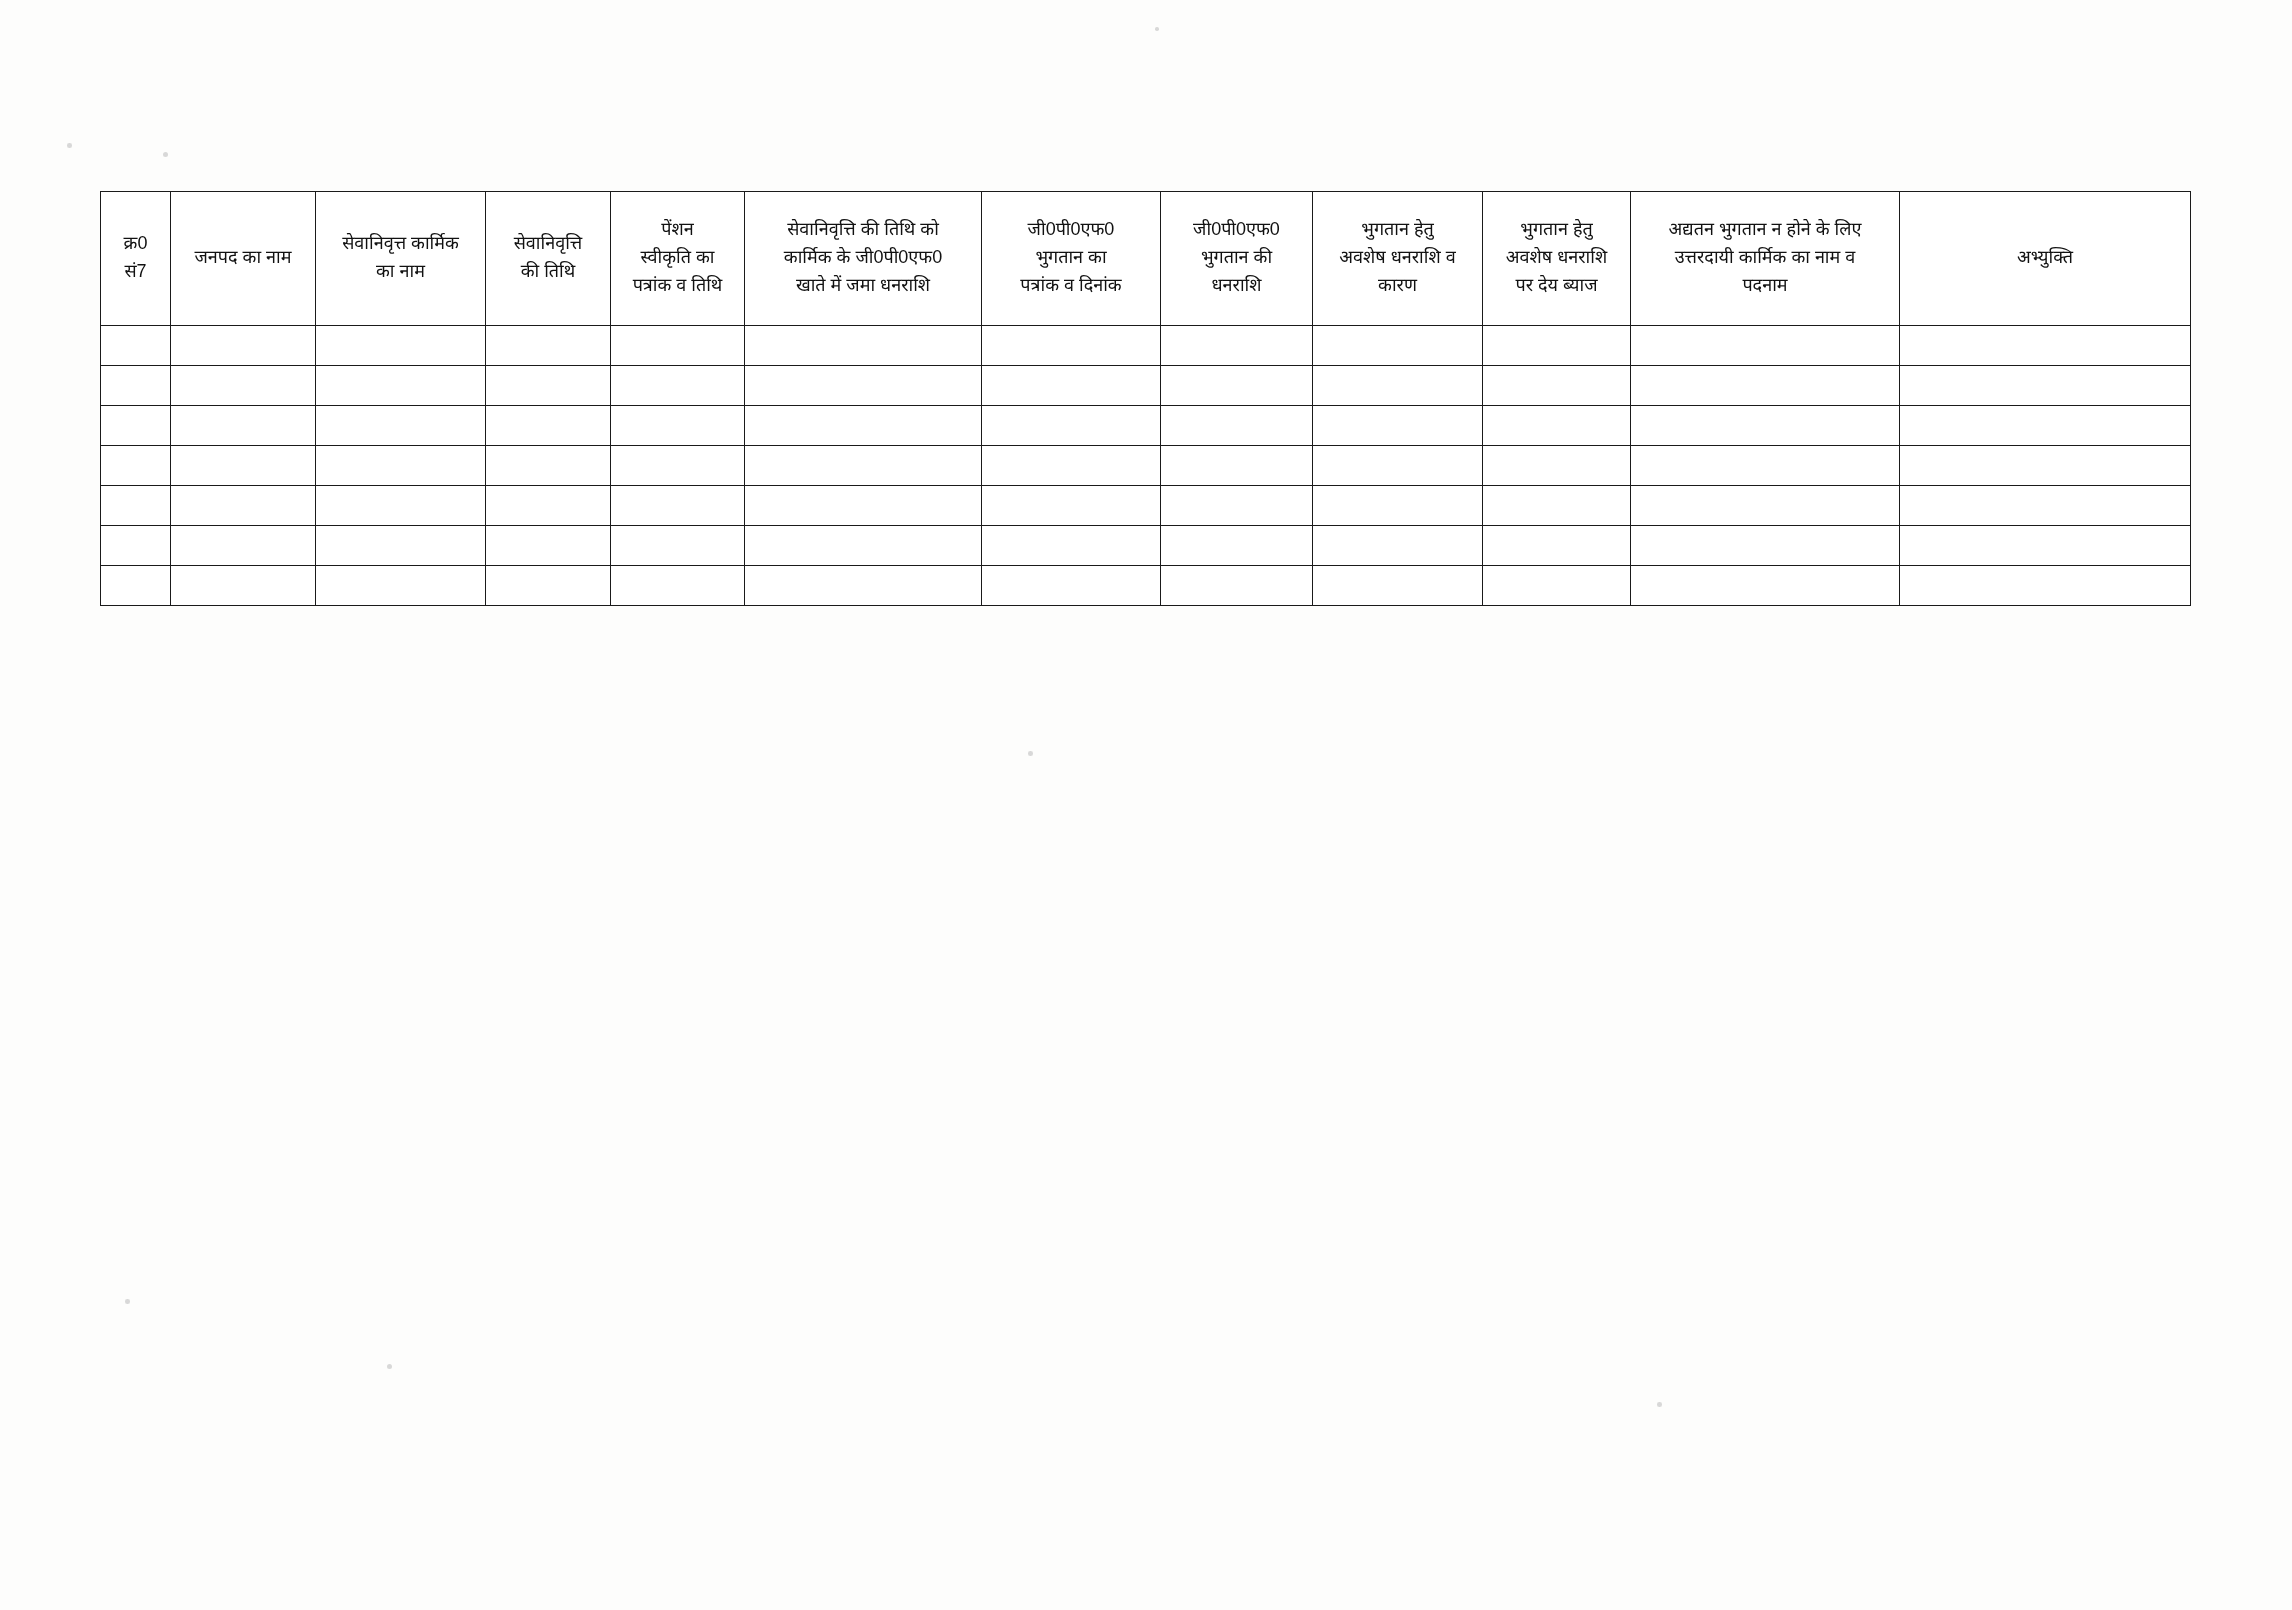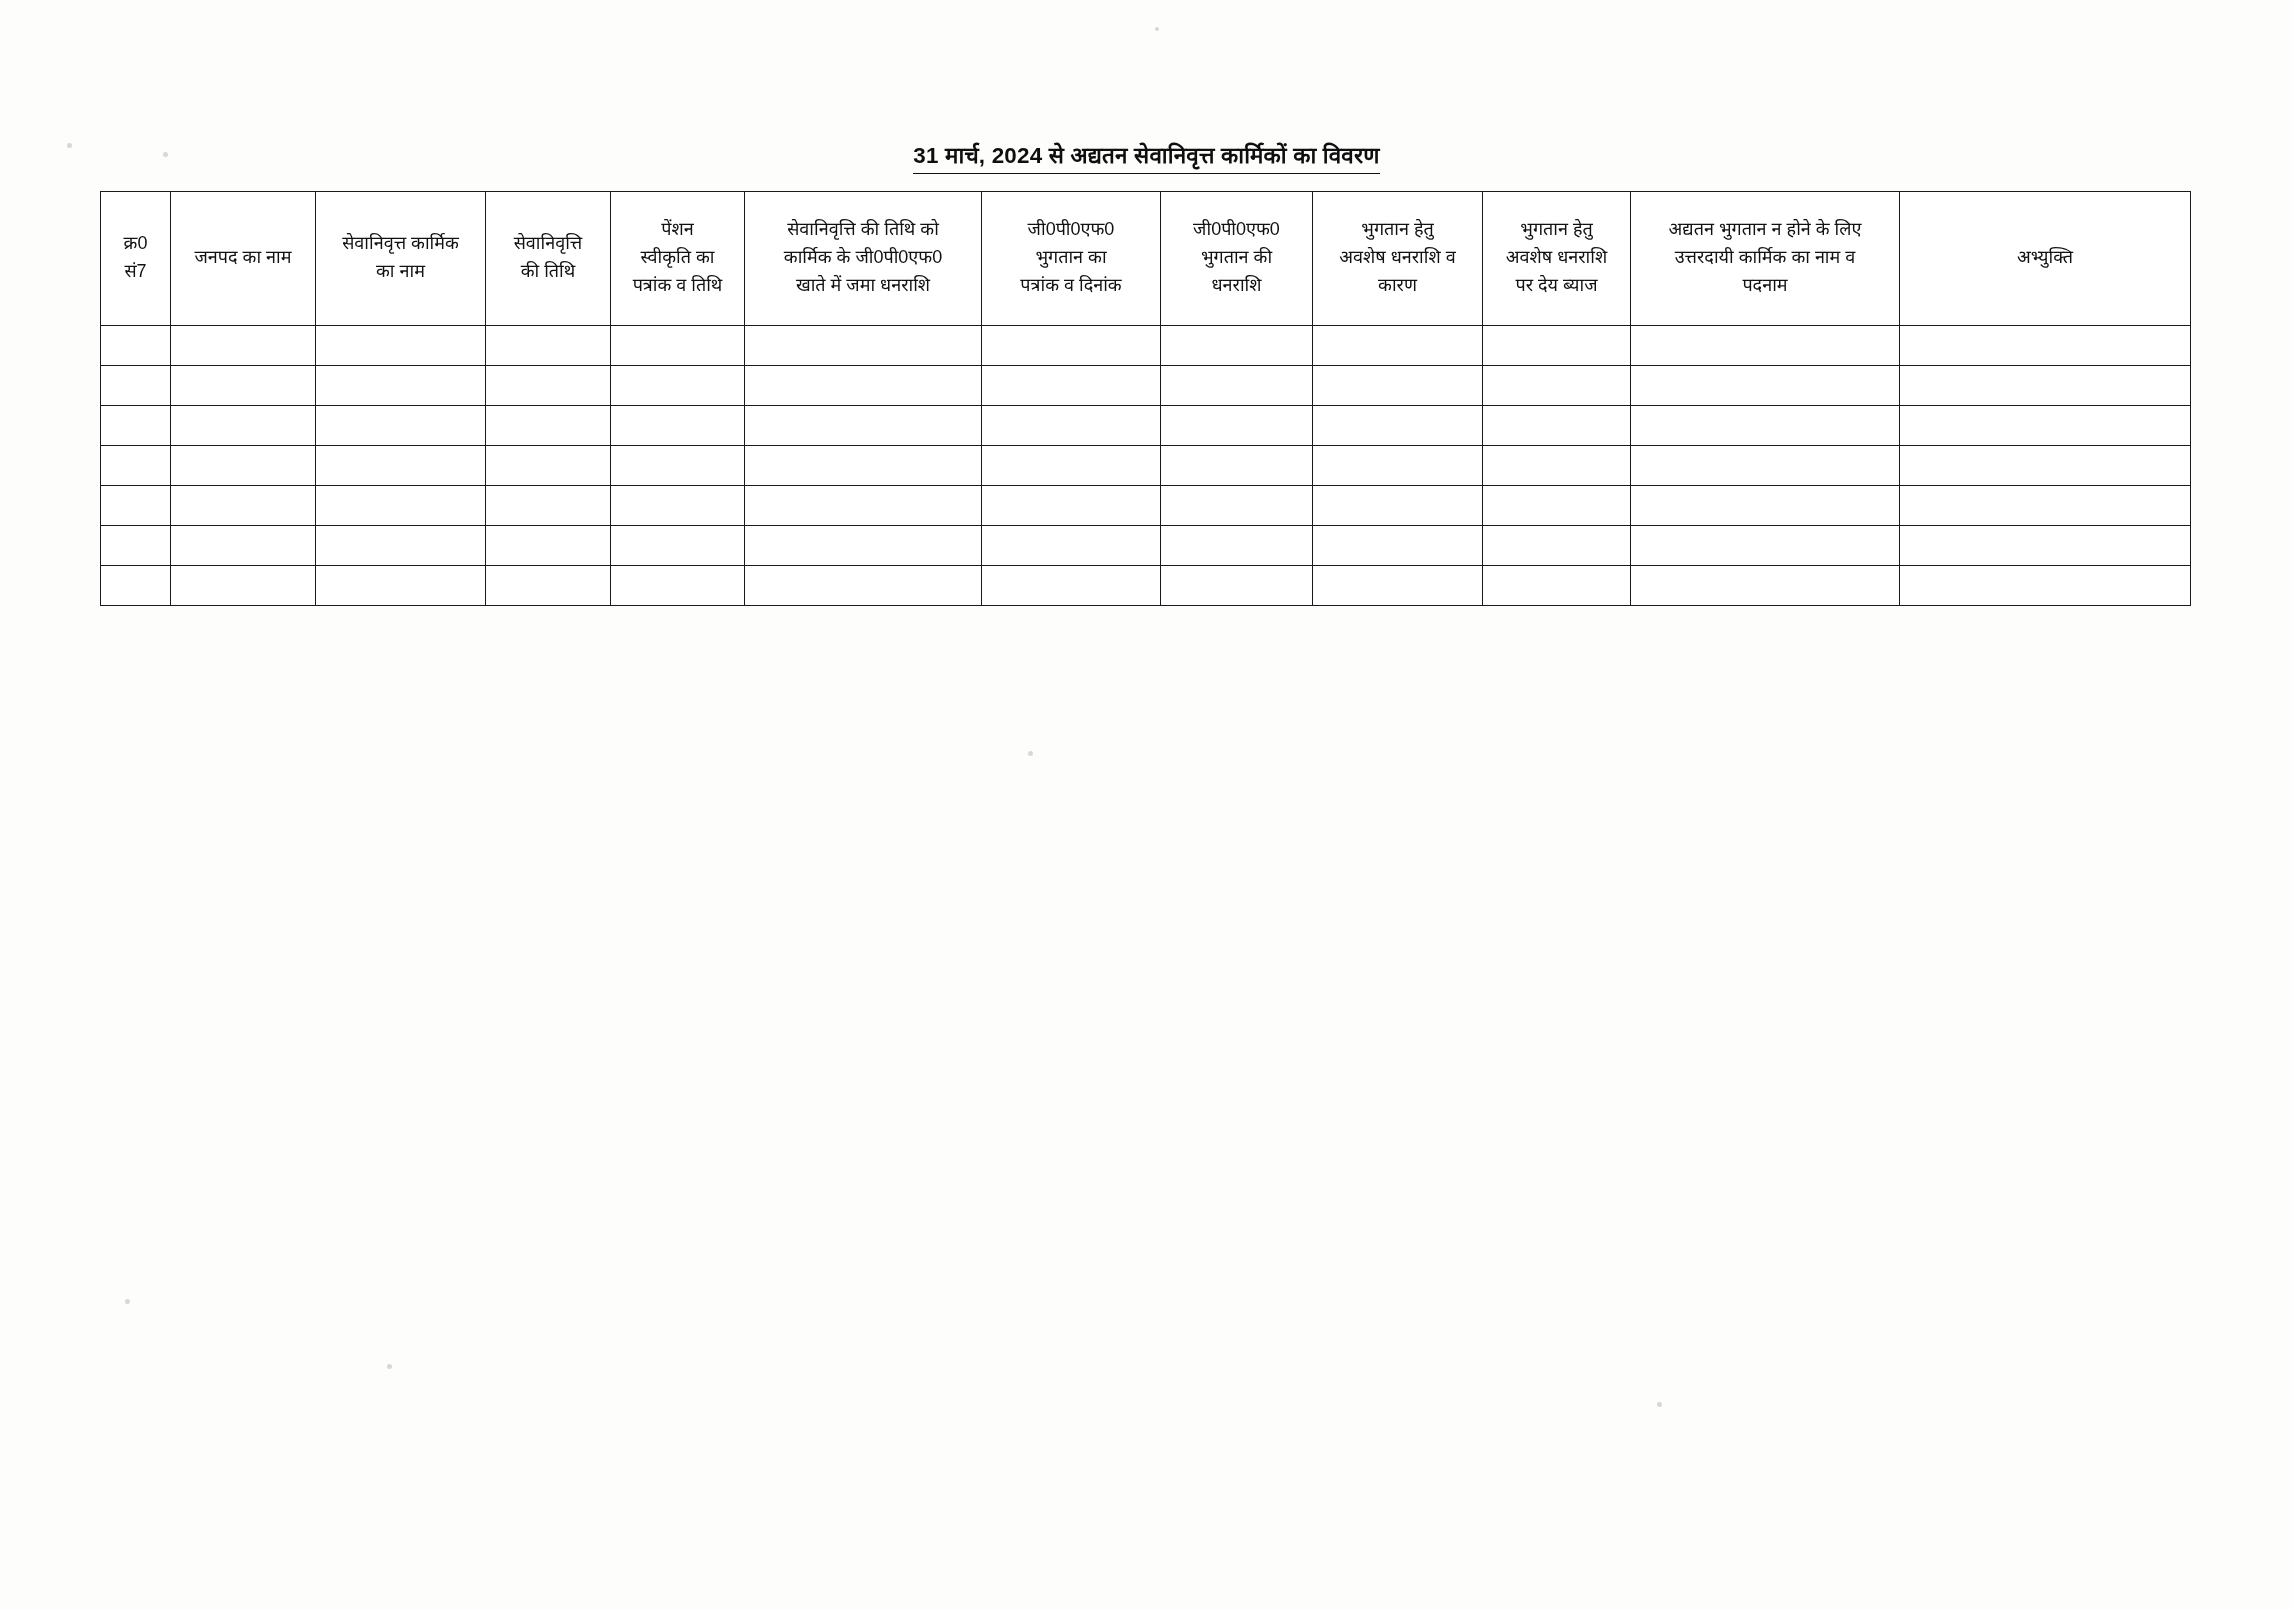--- a/index.html
+++ b/index.html
@@ -104,23 +104,20 @@
 
   <span class="speck" style="left:67px;  top:143px;  width:4.5px; height:4.5px;"></span>
   <span class="speck" style="left:163px; top:152px;  width:5.4px; height:5.4px;"></span>
   <span class="speck" style="left:913px;top:322px;  width:4.5px; height:4.5px;"></span>
   <span class="speck" style="left:1155px;top:27px;   width:3.6px; height:3.6px;"></span>
   <span class="speck" style="left:1028px;top:751px;  width:4.5px; height:4.5px;"></span>
   <span class="speck" style="left:125px; top:1299px; width:4.5px; height:4.5px;"></span>
   <span class="speck" style="left:387px; top:1364px; width:5.4px; height:5.4px;"></span>
   <span class="speck" style="left:1657px;top:1402px; width:4.5px; height:4.5px;"></span>
 
-  <div class="doc-title">
-    <span>31 मार्च, 2024 से अद्यतन सेवानिवृत्त कार्मिकों का विवरण</span>
-  </div>
 
   <div class="table-wrap">
     <table class="form-table">
       <colgroup>
         <col class="c0">
           <col class="c1">
           <col class="c2">
           <col class="c3">
         <col class="c4">
           <col class="c5">

